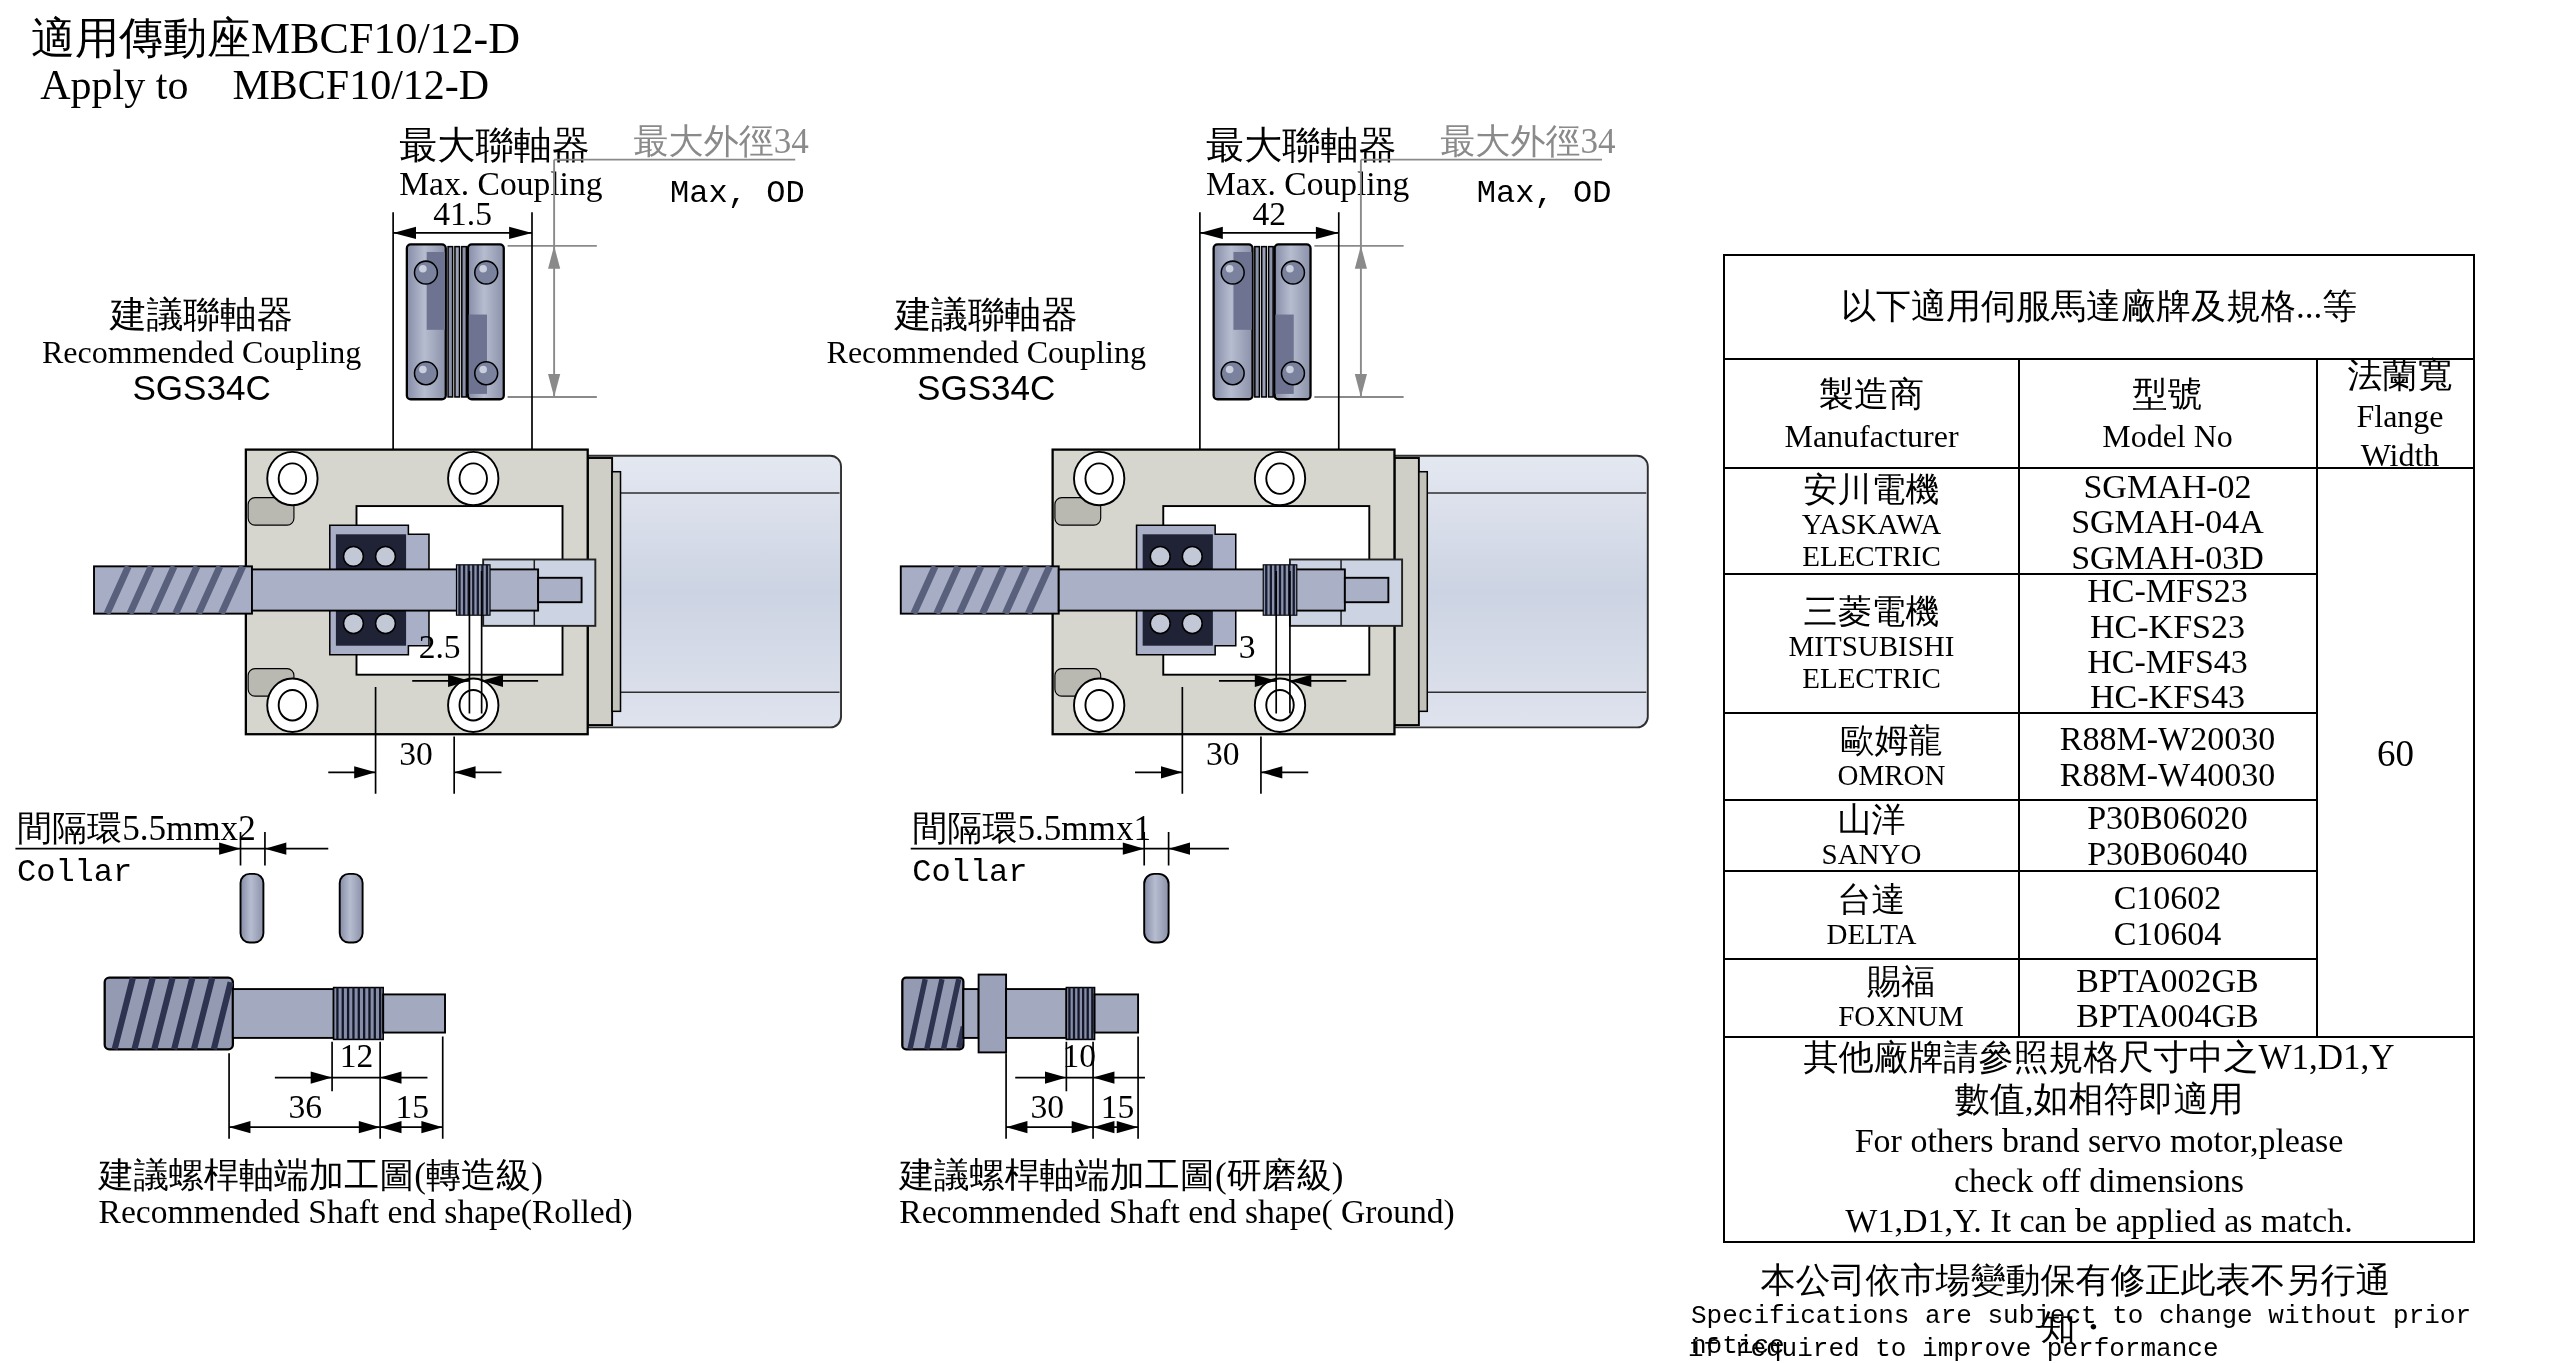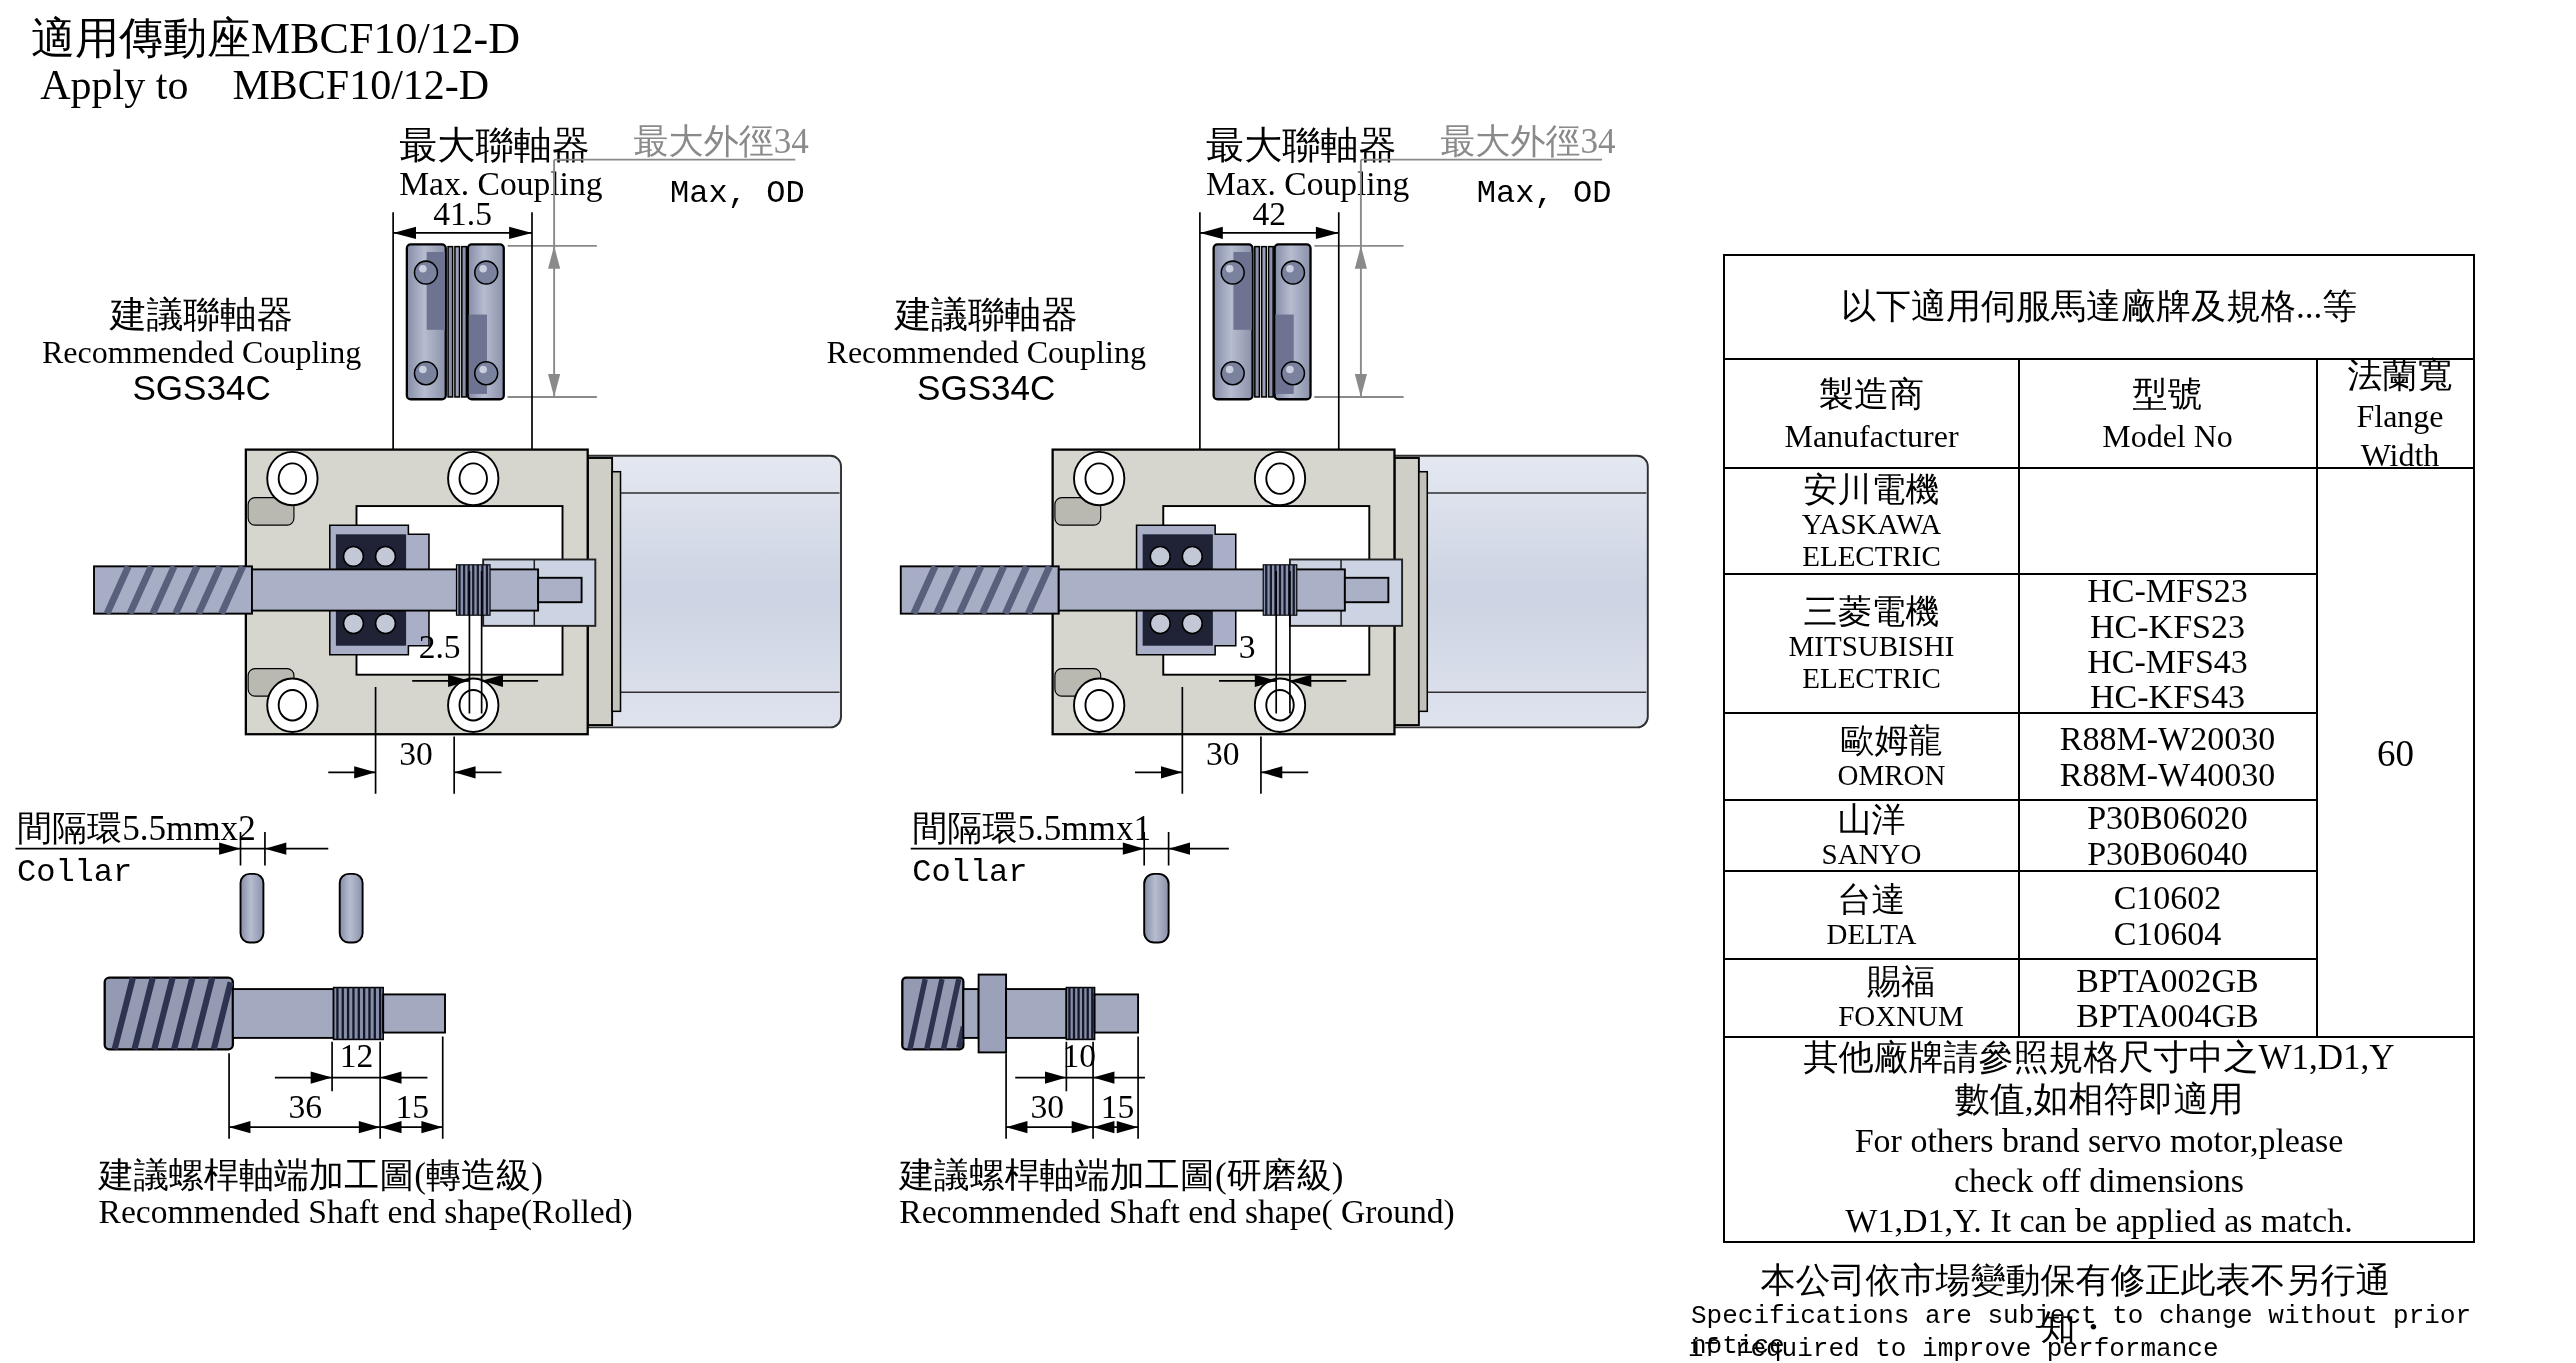--- a/index.html
+++ b/index.html
@@ -367,20 +367,25 @@
     <div class="tzh">法蘭寬</div>
     <div class="ten">Flange</div>
     <div class="ten">Width</div>
   </div>
 
   <div class="cell" style="left:0;top:214px;width:293px;height:104px">
     <div class="mzh">安川電機</div>
     <div class="men">YASKAWA</div>
     <div class="men">ELECTRIC</div>
   </div>
+  <div class="cell" style="left:295px;top:214px;width:295px;height:104px">
+    <div class="model-line">SGMAH-02</div>
+    <div class="model-line">SGMAH-04A</div>
+    <div class="model-line">SGMAH-03D</div>
+  </div>
 
   <div class="cell" style="left:0;top:320px;width:293px;height:136px">
     <div class="mzh">三菱電機</div>
     <div class="men">MITSUBISHI</div>
     <div class="men">ELECTRIC</div>
   </div>
   <div class="cell" style="left:295px;top:320px;width:295px;height:136px">
     <div class="model-line">HC-MFS23</div>
     <div class="model-line">HC-KFS23</div>
     <div class="model-line">HC-MFS43</div>

